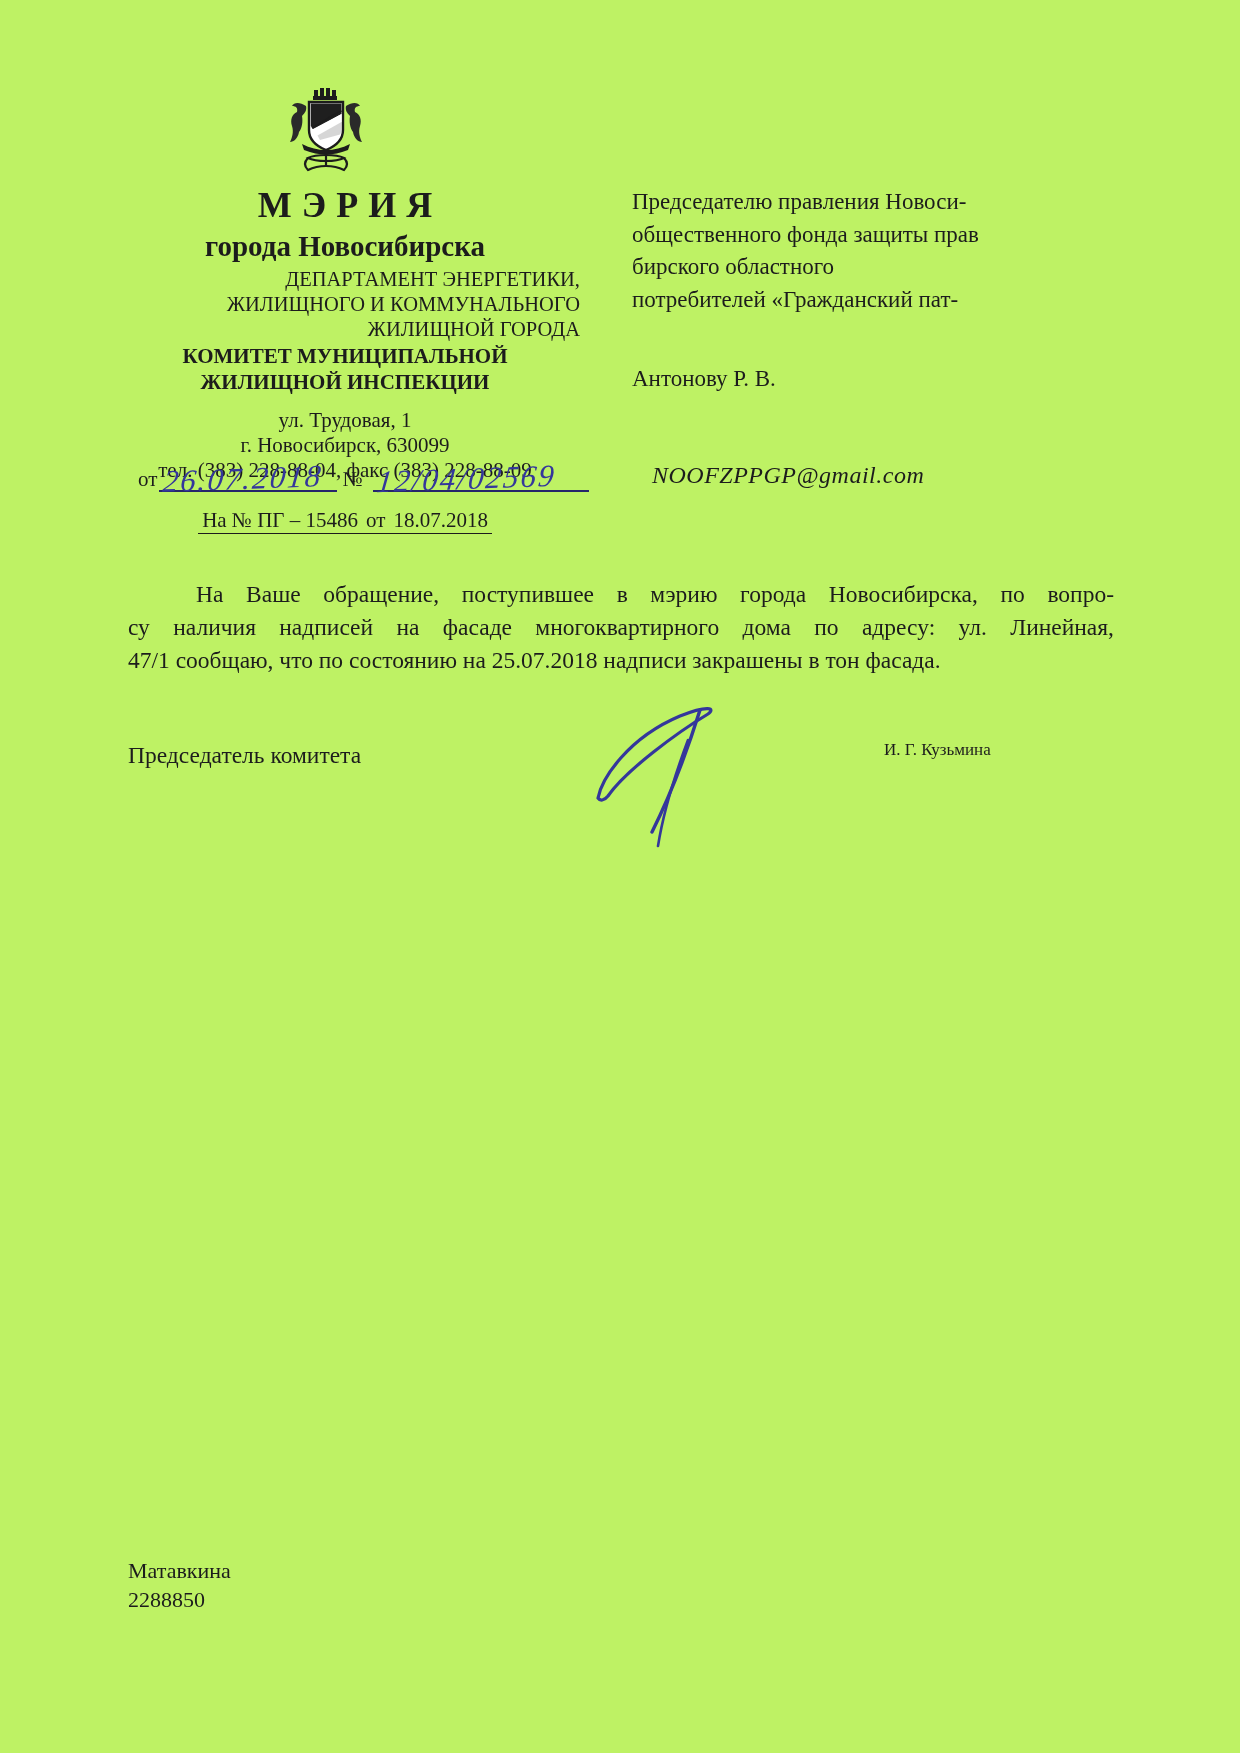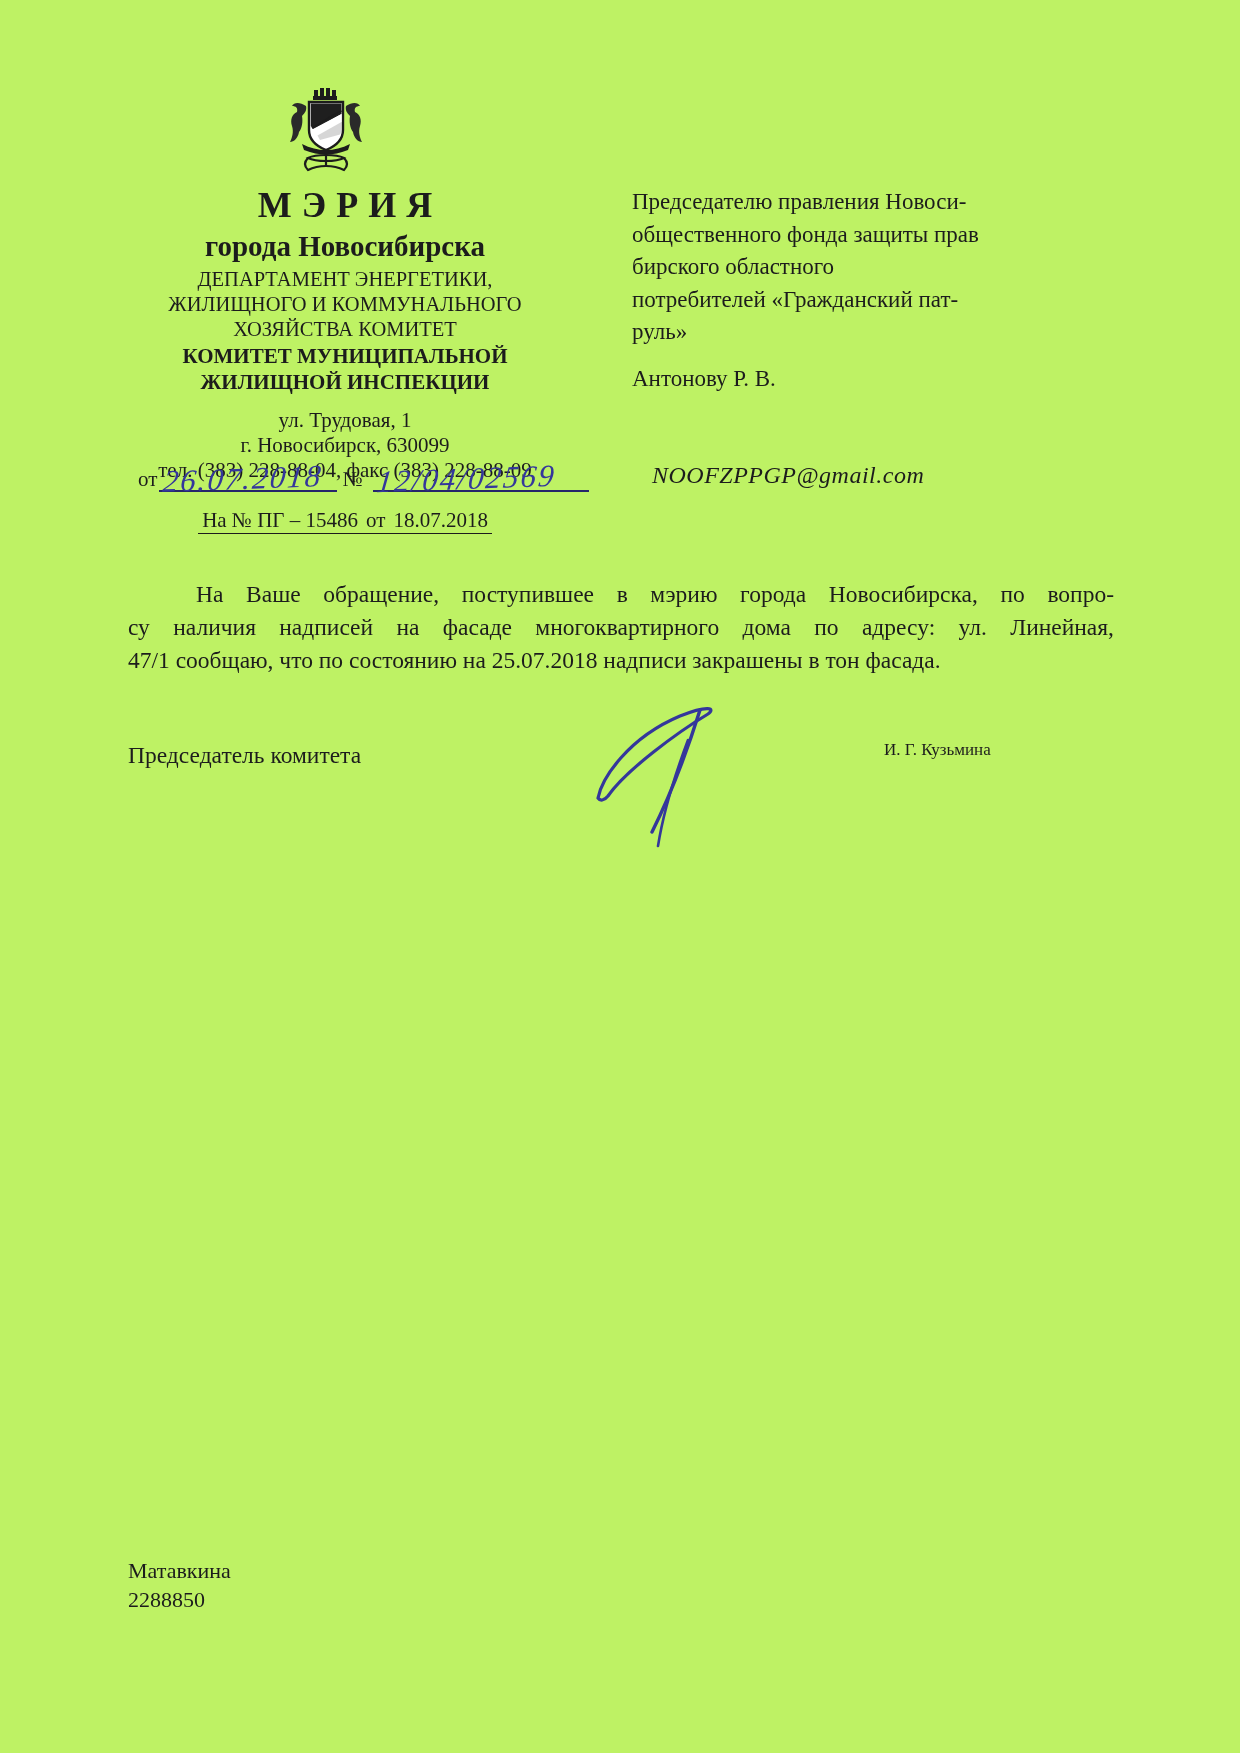--- a/index.html
+++ b/index.html
@@ -13,21 +13,21 @@
     font-family: "Liberation Serif", serif;
     color: #1c1c1c;
     overflow: hidden;
   }
   
   .crest { position: absolute; left: 276px; top: 84px; width: 100px; height: 94px; }
   
   .org-block { position: absolute; left: 110px; top: 184px; width: 470px; text-align: center; }
   .org-title { font-size: 36px; font-weight: bold; letter-spacing: 10px; text-indent: 10px; }
   .org-subtitle { font-size: 29px; font-weight: bold; margin-top: 4px; }
-  .org-dept { font-size: 20.5px; line-height: 25px; margin-top: 4px; }
+  .org-dept { font-size: 20.5px; line-height: 25px; margin-top: 4px; text-align: right; }
   .org-committee { font-size: 21px; font-weight: bold; line-height: 26px; margin-top: 1px; }
   .org-address { font-size: 21px; line-height: 25px; margin-top: 13px; }
   
   .outgoing { position: absolute; left: 138px; top: 462px; width: 470px; height: 46px; font-size: 21px; }
   .outgoing .lbl { display: inline-block; vertical-align: baseline; }
   .fill-line { display: inline-block; border-bottom: 2px solid #26266b; position: relative; height: 30px; vertical-align: bottom; }
   .fill-date { width: 178px; margin-left: 2px; }
   .fill-num  { width: 216px; margin-left: 10px; }
   .handwriting {
     position: absolute; left: 4px; bottom: -7px;
@@ -92,21 +92,21 @@
       <line x1="50" y1="70" x2="50" y2="82" stroke="#1c1c1c" stroke-width="2.2"></line>
     </svg>
   </div>
 
   <div class="org-block">
     <div class="org-title">МЭРИЯ</div>
     <div class="org-subtitle">города Новосибирска</div>
     <div class="org-dept">
       <div>ДЕПАРТАМЕНТ ЭНЕРГЕТИКИ,</div>
       <div>ЖИЛИЩНОГО И КОММУНАЛЬНОГО</div>
-      <div>ХОЗЯЙСТВА КОМИТЕТ</div>
+      <div>ЖИЛИЩНОЙ ГОРОДА</div>
     </div>
     <div class="org-committee">
       <div>КОМИТЕТ МУНИЦИПАЛЬНОЙ</div>
       <div>ЖИЛИЩНОЙ ИНСПЕКЦИИ</div>
     </div>
     <div class="org-address">
       <div>ул. Трудовая, 1</div>
       <div>г. Новосибирск, 630099</div>
       <div>тел. (383) 228-88-04, факс (383) 228-88-09</div>
     </div>
@@ -119,21 +119,20 @@
 
   <div class="ref-line">
     <span class="u">На № ПГ – 15486</span><span class="u">от</span><span class="u">18.07.2018</span>
   </div>
 
   <div class="recipient">
     <div>Председателю правления Новоси-</div>
     <div>общественного фонда защиты прав</div>
     <div>бирского  областного</div>
     <div>потребителей «Гражданский пат-</div>
-    <div>руль»</div>
   </div>
   <div class="recipient-name">Антонову Р. В.</div>
   <div class="recipient-email">NOOFZPPGP@gmail.com</div>
 
   <div class="body-text">
     <div class="body-line first">На Ваше обращение, поступившее в мэрию города Новосибирска, по вопро-</div>
     <div class="body-line">су наличия надписей на фасаде многоквартирного дома по адресу: ул. Линейная,</div>
     <div class="body-line last">47/1 сообщаю, что по состоянию на 25.07.2018 надписи закрашены в тон фасада.</div>
   </div>
 

